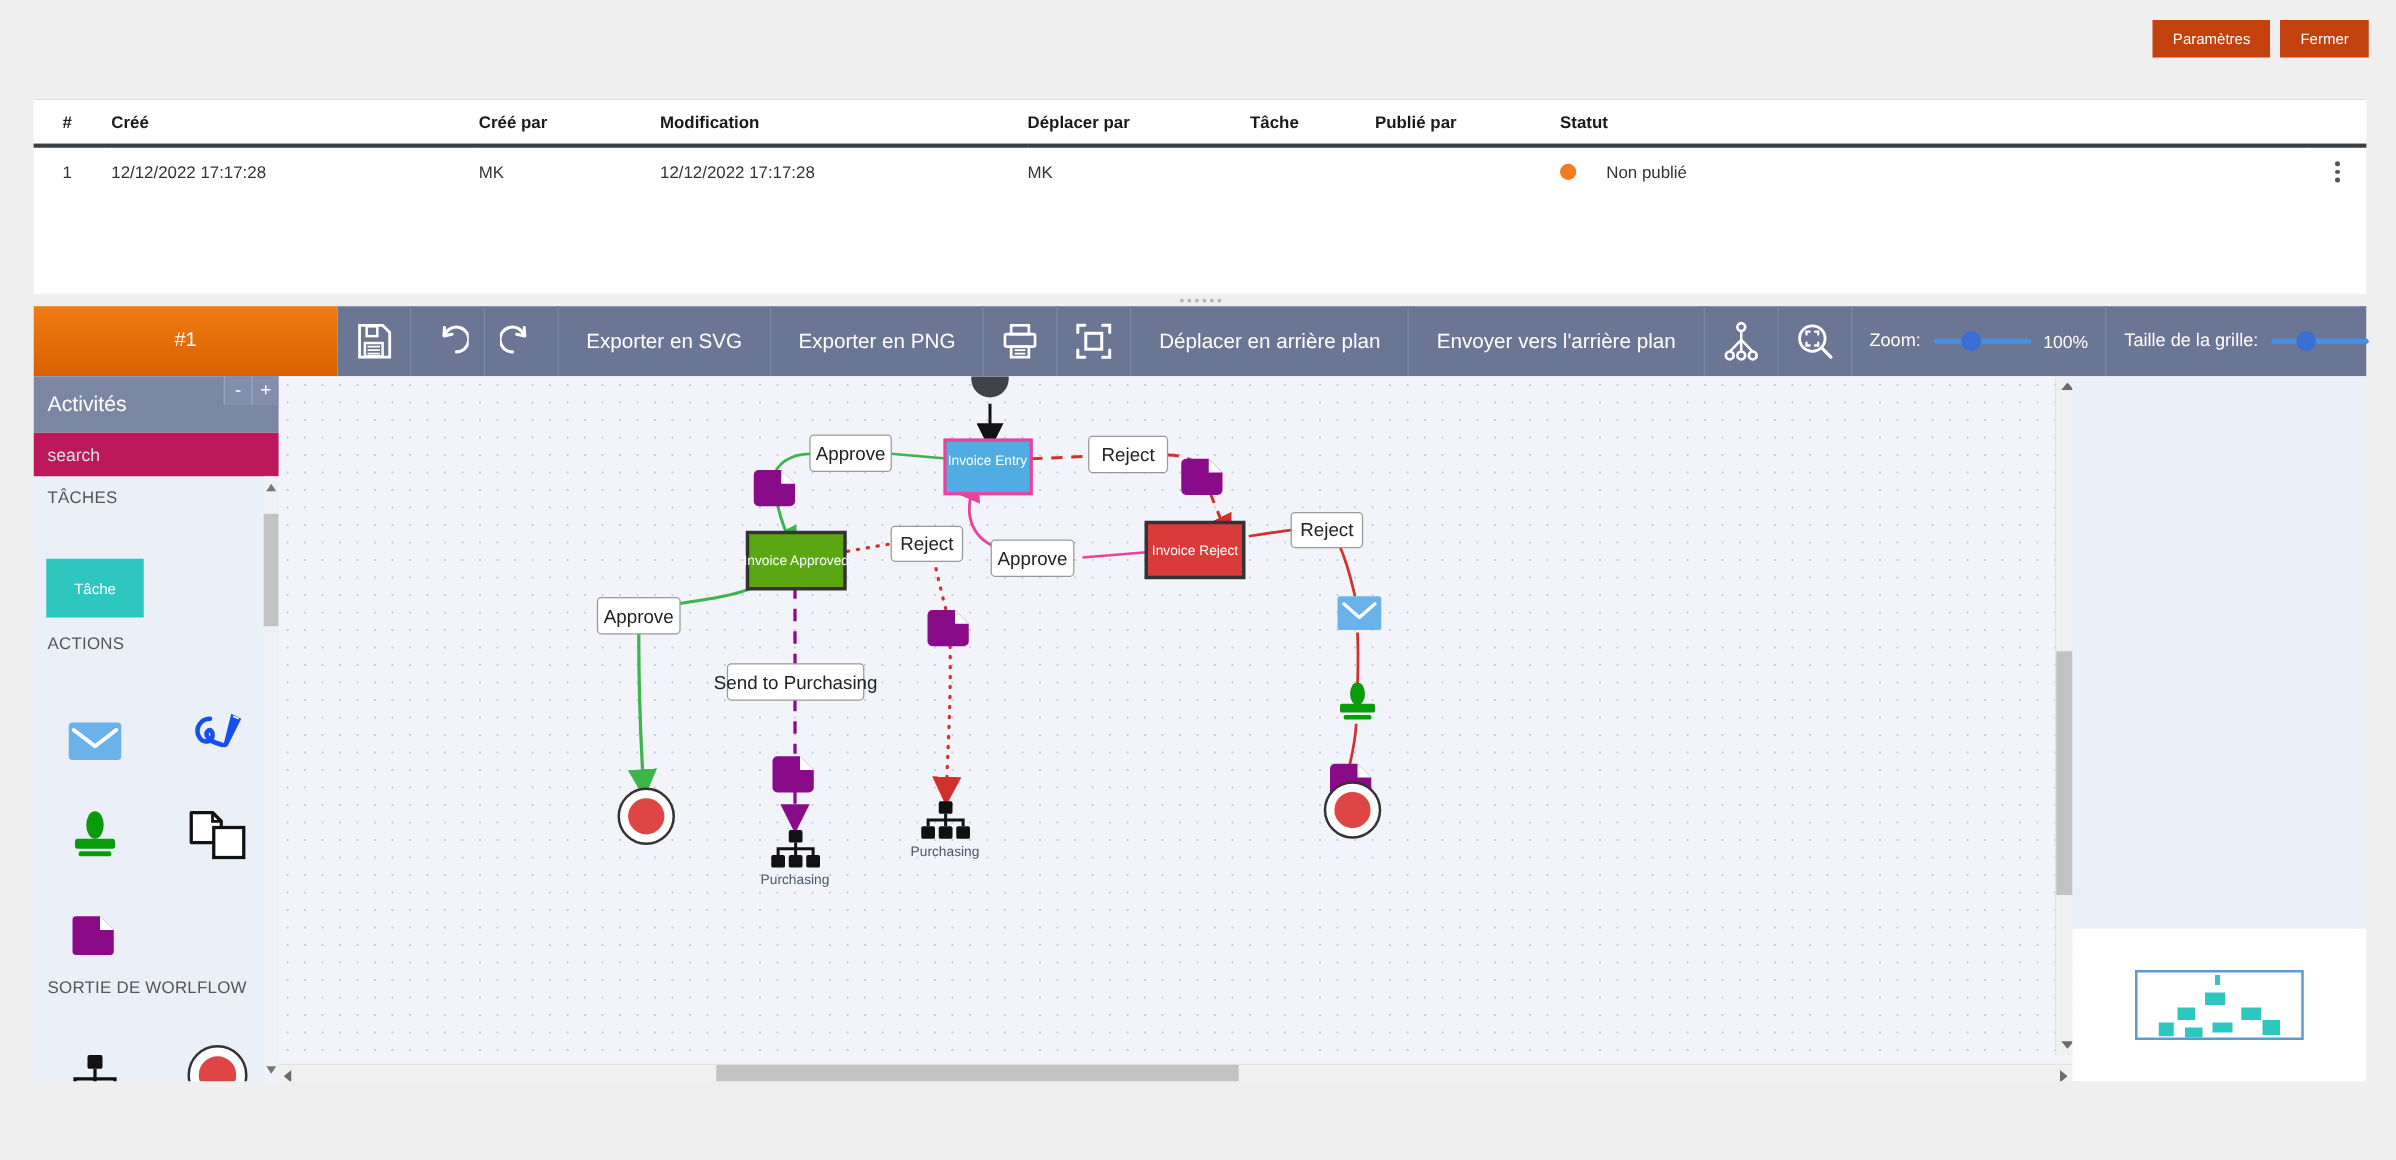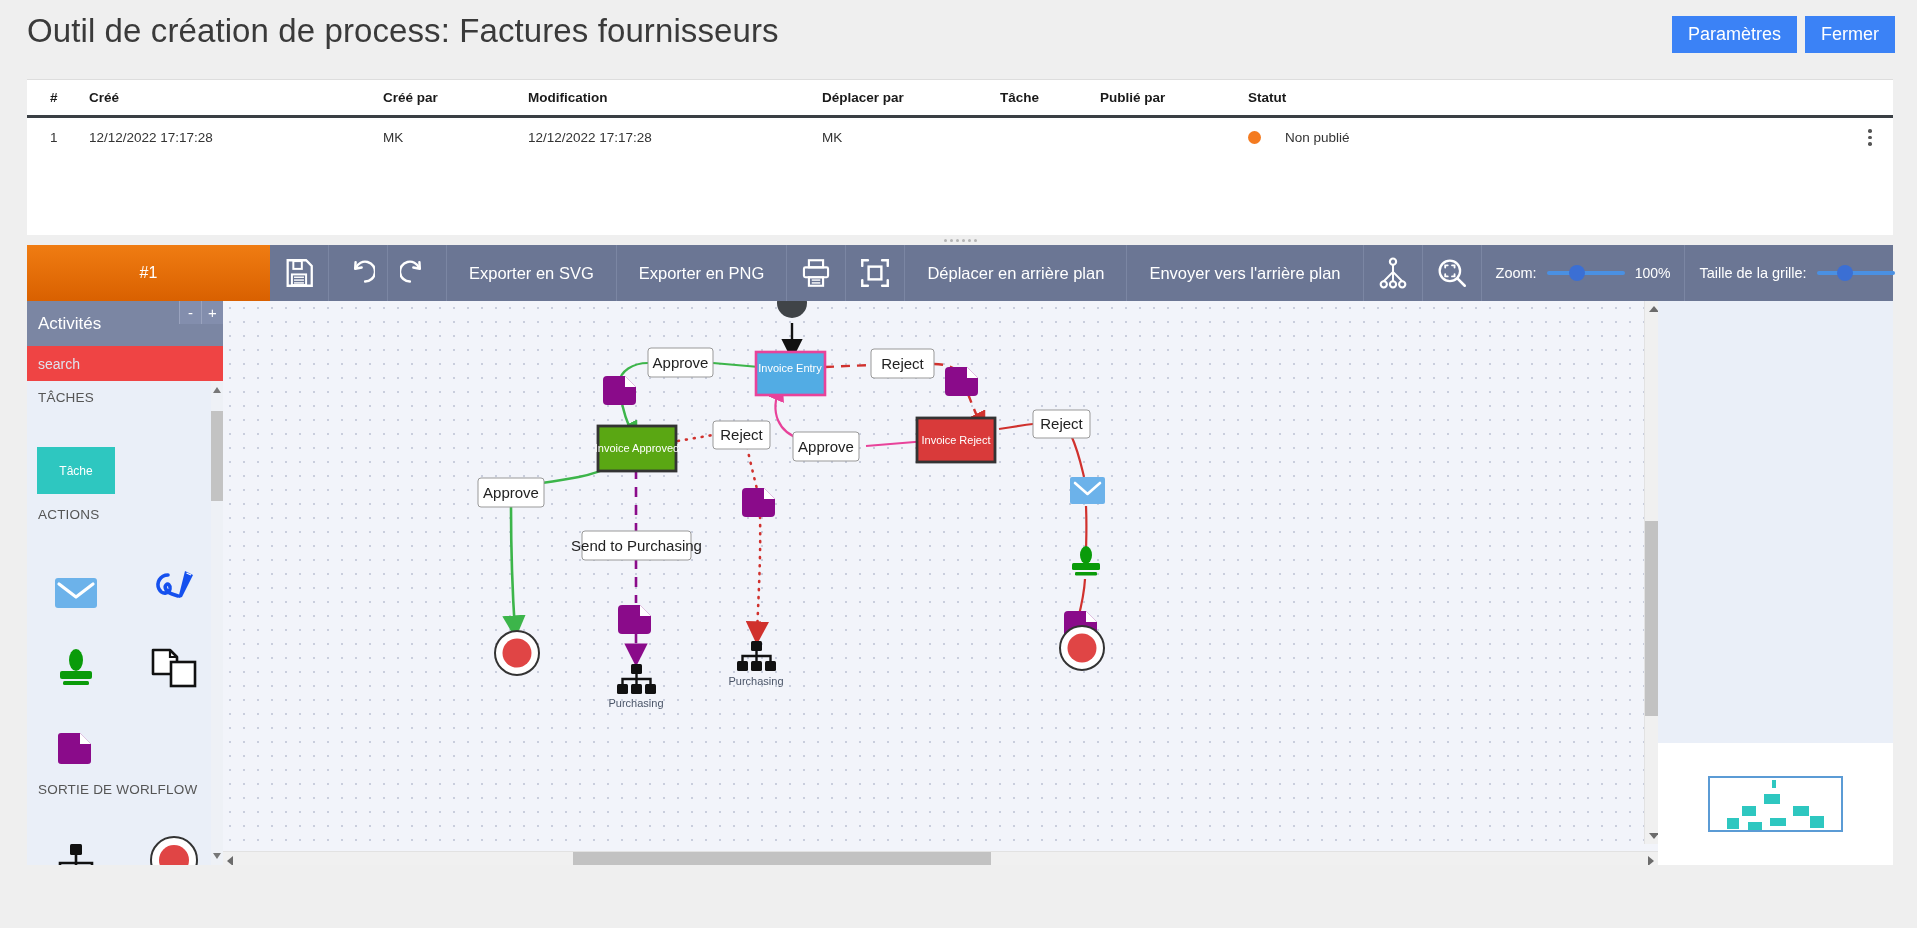--- a/index.html
+++ b/index.html
@@ -24,24 +24,24 @@
     font-weight: 400;
     color: #3a3a3a;
     letter-spacing: 0.1px;
   }
   .header-actions {
     position: absolute;
     right: 22px; top: 16px;
     display: flex; gap: 8px;
   }
   .hdr-btn {
-    background: #3b82f6;
+    background: #c2410c;
     color: #fff;
     border: none;
-    font-size: 18px;
+    font-size: 12px;
     padding: 8px 16px;
     cursor: pointer;
     font-family: "Liberation Sans", sans-serif;
   }
 
   
   .versions-panel {
     position: absolute;
     left: 27px; top: 79px;
     width: 1866px; height: 160px;
@@ -177,21 +177,21 @@
     font-size: 17px;
     position: relative;
   }
   .pal-hdr-btns { position: absolute; right: 0; top: 0; display: flex; }
   .pal-hdr-btn {
     width: 22px; height: 23px; background: #838ead; color: #fff;
     display:flex;align-items:center;justify-content:center;
     font-size: 15px; cursor: pointer; border-left: 1px solid #9aa3be;
   }
   .palette-search {
-    background: #ef4444;
+    background: #be185d;
     height: 35px;
     display: flex; align-items: center;
     padding: 0 11px;
     gap: 6px;
   }
   .palette-search input {
     background: transparent; border: none; outline: none;
     color: #e6e9f2; font-size: 14px; flex: 1;
     font-family: "Liberation Sans", sans-serif;
   }
@@ -310,21 +310,20 @@
   }
   .purchasing-text {
     font-family: "Liberation Sans", sans-serif;
     font-size: 11px; fill: #4a5568;
   }
 </style>
 </head>
 <body>
 
 <div class="app-header">
-  <div class="page-title">Outil de création de process: Factures fournisseurs</div>
   <div class="header-actions">
     <button class="hdr-btn">Paramètres</button>
     <button class="hdr-btn">Fermer</button>
   </div>
 </div>
 
 <div class="versions-panel">
   <table class="versions">
     <thead>
       <tr>

